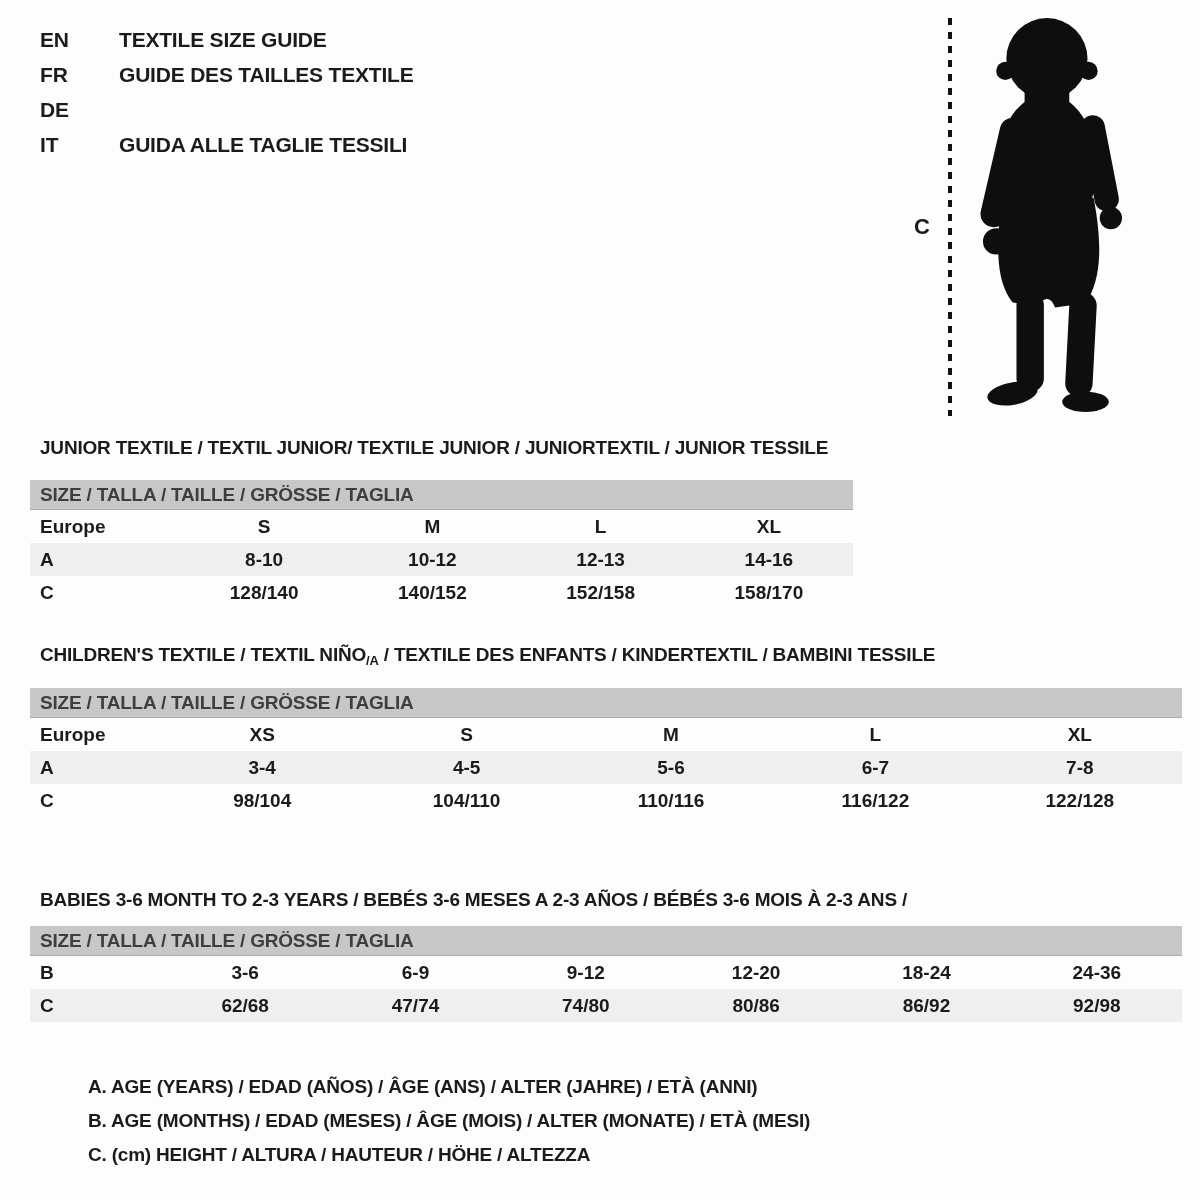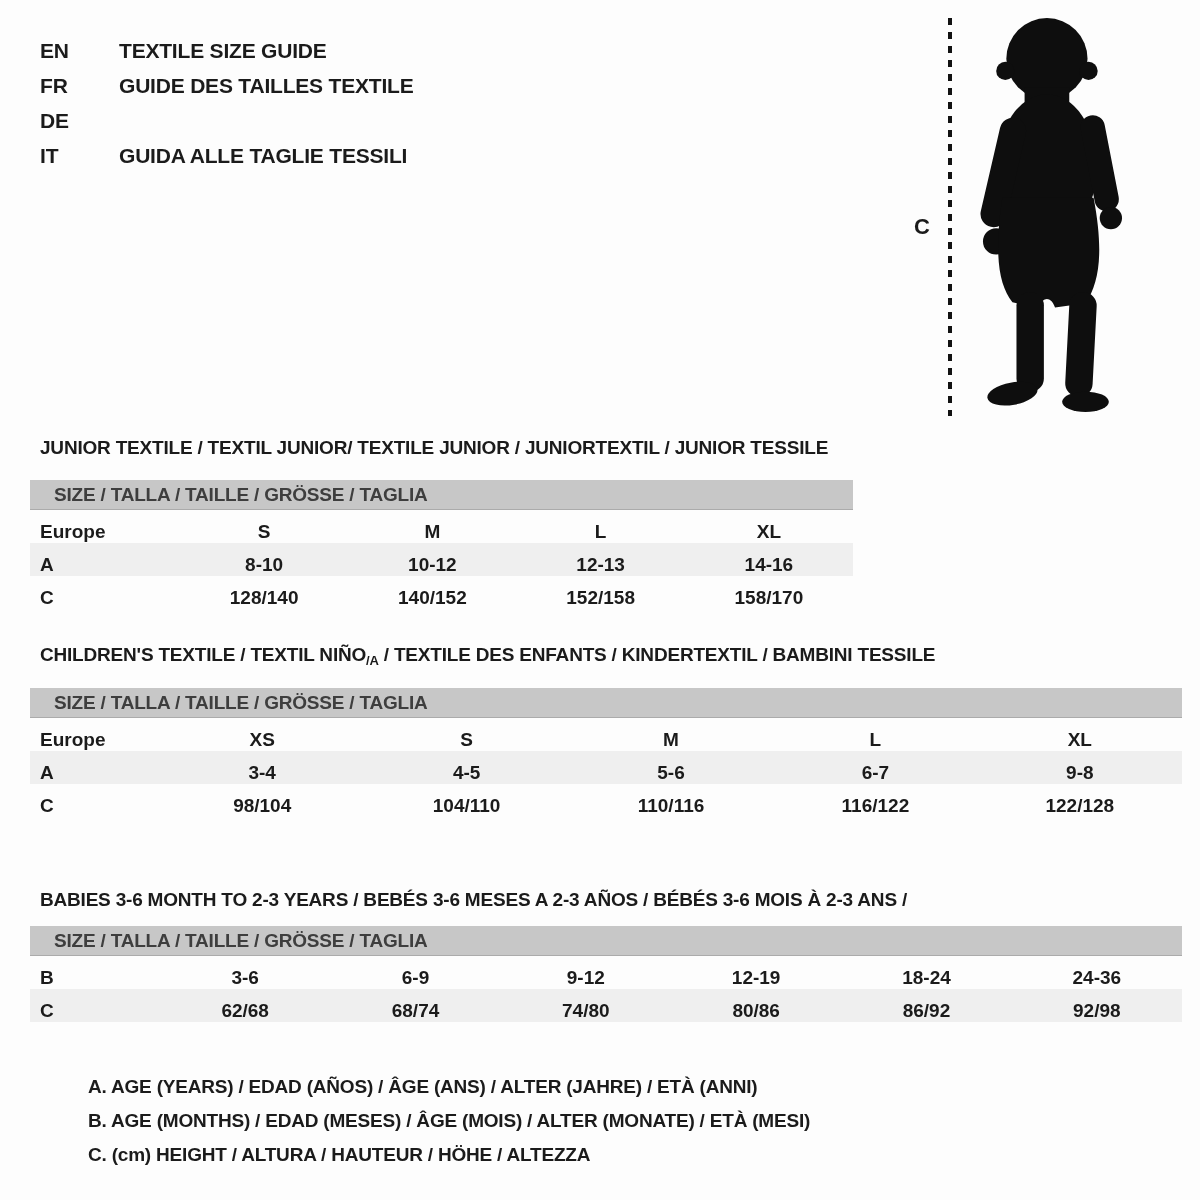--- a/index.html
+++ b/index.html
@@ -5,21 +5,21 @@
   html,body { margin:0; padding:0; }
   .page {
     position:relative; width:1200px; height:1200px; overflow:hidden;
     background:#fdfdfd; color:#1b1b1b;
     font-family:"Liberation Sans","DejaVu Sans",sans-serif;
     font-weight:bold;
   }
 
   
   .languages { position:absolute; left:40px; top:28px; }
-  .lang-row { display:flex; align-items:flex-end; height:35px; font-size:21px; letter-spacing:-0.2px; }
+  .lang-row { display:flex; align-items:flex-start; height:35px; font-size:21px; letter-spacing:-0.2px; }
   .lang-code { width:79px; flex:0 0 79px; }
   .lang-title { white-space:nowrap; }
 
   
   .figure { position:absolute; left:898px; top:8px; width:266px; height:424px; }
   .measure-line {
     position:absolute; left:50px; top:10px; width:4px; height:398px;
     background:repeating-linear-gradient(to bottom,#121212 0 7px,transparent 7px 14px);
   }
   .measure-label { position:absolute; left:16px; top:206px; font-size:22px; }
@@ -32,24 +32,24 @@
   .babies-title { left:40px; top:847px; line-height:33px;margin-top:36px; }
   .subscript { font-size:13px; vertical-align:-4px; }
 
   
   .size-table { position:absolute; left:30px; }
   .junior-table { top:480px; width:823px; }
   .children-table { top:688px; width:1152px; }
   .babies-table { top:926px; width:1152px; }
   .table-header {
     height:30px; line-height:30px; background:#c7c7c7; color:#3e3e3e;
-    font-size:19px; padding-left:24px; box-sizing:border-box;
+    font-size:19px; padding-left:10px; box-sizing:border-box;
     border-bottom:1px solid #ababab; letter-spacing:-0.2px;
   }
-  .t-row { display:flex; align-items:flex-end; height:33px; font-size:19px; }
+  .t-row { display:flex; align-items:center; height:33px; font-size:19px; }
   .t-row.stripe { background:#efefef; }
   .t-label { padding-left:10px; box-sizing:border-box; }
   .junior-table .t-label { flex:0 0 150px; }
   .children-table .t-label, .babies-table .t-label { flex:0 0 130px; }
   .t-cell { flex:1; text-align:center; }
 
   
   .legend { position:absolute; left:40px; top:1070px; font-size:19px; letter-spacing:-0.2px;margin-left:48px; }
   .legend-line { height:34px; line-height:34px; white-space:nowrap; }
 </style>
@@ -135,21 +135,21 @@
       <span class="t-cell">M</span>
       <span class="t-cell">L</span>
       <span class="t-cell">XL</span>
     </div>
     <div class="t-row stripe">
       <span class="t-label">A</span>
       <span class="t-cell">3-4</span>
       <span class="t-cell">4-5</span>
       <span class="t-cell">5-6</span>
       <span class="t-cell">6-7</span>
-      <span class="t-cell">9-8</span>
+      <span class="t-cell">7-8</span>
     </div>
     <div class="t-row">
       <span class="t-label">C</span>
       <span class="t-cell">98/104</span>
       <span class="t-cell">104/110</span>
       <span class="t-cell">110/116</span>
       <span class="t-cell">116/122</span>
       <span class="t-cell">122/128</span>
     </div>
   </div>
@@ -157,28 +157,28 @@
   <div class="section-title babies-title">
     <div>BABIES 3-6 MONTH TO 2-3 YEARS / BEBÉS 3-6 MESES A 2-3 AÑOS / BÉBÉS 3-6 MOIS À 2-3 ANS /</div>
   </div>
   <div class="size-table babies-table">
     <div class="table-header">SIZE / TALLA / TAILLE / GRÖSSE / TAGLIA</div>
     <div class="t-row">
       <span class="t-label">B</span>
       <span class="t-cell">3-6</span>
       <span class="t-cell">6-9</span>
       <span class="t-cell">9-12</span>
-      <span class="t-cell">12-19</span>
+      <span class="t-cell">12-20</span>
       <span class="t-cell">18-24</span>
       <span class="t-cell">24-36</span>
     </div>
     <div class="t-row stripe">
       <span class="t-label">C</span>
       <span class="t-cell">62/68</span>
-      <span class="t-cell">68/74</span>
+      <span class="t-cell">47/74</span>
       <span class="t-cell">74/80</span>
       <span class="t-cell">80/86</span>
       <span class="t-cell">86/92</span>
       <span class="t-cell">92/98</span>
     </div>
   </div>
 
   <div class="legend">
     <div class="legend-line">A. AGE (YEARS) / EDAD (AÑOS) / ÂGE (ANS) / ALTER (JAHRE) / ETÀ (ANNI)</div>
     <div class="legend-line">B. AGE (MONTHS) / EDAD (MESES) / ÂGE (MOIS) / ALTER (MONATE) / ETÀ (MESI)</div>

